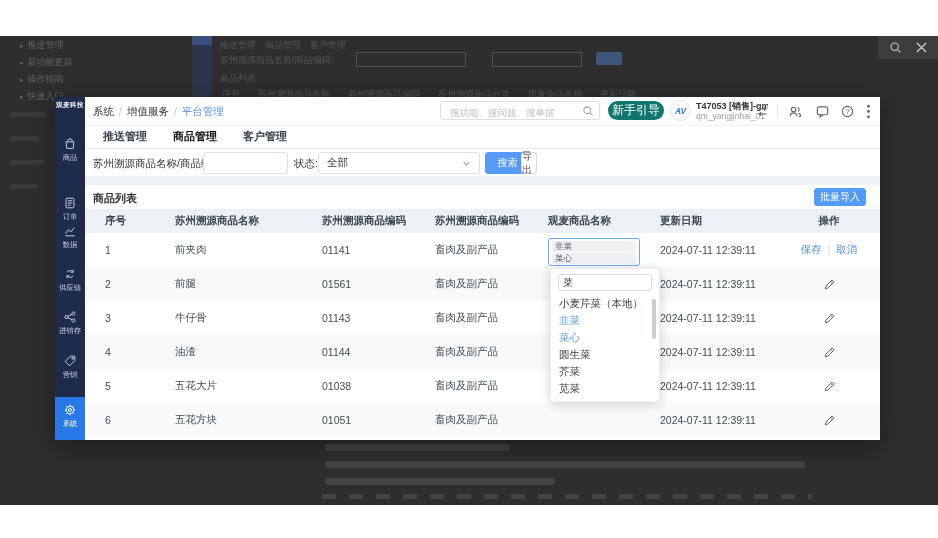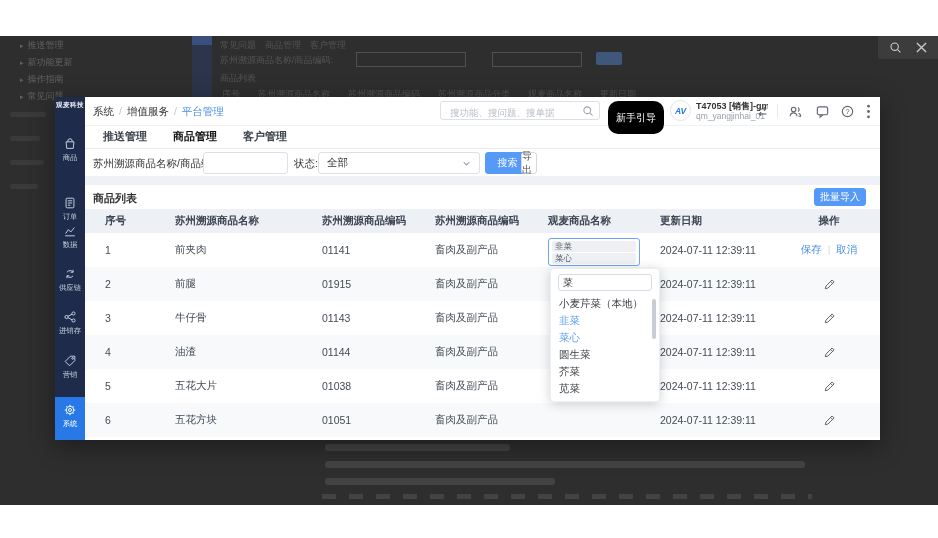--- a/index.html
+++ b/index.html
@@ -43,22 +43,22 @@
   .topbar{left:0;top:0;width:795px;height:28px;border-bottom:1px solid #f0f1f3;}
   .crumb{left:8px;top:8px;font-size:10.5px;color:#333;white-space:nowrap;}
   .crumb .sep{color:#c2c6cc;margin:0 5px;}
   .crumb .active{color:#4a90e2;}
   .top-search{left:355px;top:4px;width:160px;height:19px;border:1px solid #dcdfe6;border-radius:3px;
     box-sizing:border-box;}
   .top-search input{border:0;outline:0;width:132px;height:17px;margin-left:7px;font-size:9.5px;color:#333;
     font-family:inherit;background:transparent;}
   .top-search input::placeholder{color:#b8bcc4;}
   .top-search .mag{position:absolute;right:5px;top:3px;}
-  .guide-pill{left:523px;top:4px;width:56px;height:33px;background:#000000;border-radius:10px;
-    color:#fff;font-size:10px;display:flex;align-items:center;justify-content:center;cursor:pointer;}
+  .guide-pill{left:523px;top:4px;width:56px;height:19px;background:#0f766e;border-radius:10px;
+    color:#fff;font-size:12px;display:flex;align-items:center;justify-content:center;cursor:pointer;}
   .avatar{left:585px;top:3px;width:21px;height:21px;border-radius:50%;border:1px solid #dfe3e9;
     box-sizing:border-box;display:flex;align-items:center;justify-content:center;
     font-size:8.5px;font-weight:bold;font-style:italic;color:#2878e8;background:#fff;}
   .user{left:611px;top:4px;width:72px;line-height:10px;}
   .user .name{font-size:9px;font-weight:bold;color:#333;white-space:nowrap;overflow:hidden;display:block;}
   .user .acct{font-size:8.5px;color:#9aa0a8;white-space:nowrap;overflow:hidden;display:block;}
   .tb-icon{cursor:pointer;}
   .tb-sep{left:692px;top:7px;width:1px;height:14px;background:#e5e7ea;}
   
   .tabs{left:0;top:28px;width:795px;height:24px;border-bottom:1px solid #e9ecef;box-sizing:border-box;
@@ -121,29 +121,29 @@
 
 <div class="abs bg-dim">
   <div class="abs bg-menu">
 
       <div class="bg-menu-item"><span class="arrow">▸</span><span>推送管理</span></div>
 
       <div class="bg-menu-item"><span class="arrow">▸</span><span>新功能更新</span></div>
 
       <div class="bg-menu-item"><span class="arrow">▸</span><span>操作指南</span></div>
 
-      <div class="bg-menu-item"><span class="arrow">▸</span><span>常见问题</span></div>
+      <div class="bg-menu-item"><span class="arrow">▸</span><span>快速入门</span></div>
     </div>
   <div class="abs bg-sidebar-bar" style="left:10px;top:112px;width:36px;"></div>
   <div class="abs bg-sidebar-bar" style="left:10px;top:136px;width:30px;"></div>
   <div class="abs bg-sidebar-bar" style="left:10px;top:160px;width:34px;"></div>
   <div class="abs bg-sidebar-bar" style="left:10px;top:184px;width:28px;"></div>
   <div class="abs bg-rail"></div>
   <div class="abs bg-rail-logo"></div>
-  <div class="abs bg-text" style="left:220px;top:39px;">常见问题　商品管理　客户管理</div>
+  <div class="abs bg-text" style="left:220px;top:39px;">推送管理　商品管理　客户管理</div>
   <div class="abs bg-text" style="left:220px;top:54px;">苏州溯源商品名称/商品编码:</div>
   <div class="abs bg-box" style="left:356px;top:52px;width:108px;"></div>
   <div class="abs bg-box" style="left:492px;top:52px;width:88px;"></div>
   <div class="abs bg-btn-blue" style="left:596px;top:52px;width:26px;"></div>
   <div class="abs bg-text" style="left:220px;top:72px;">商品列表</div>
   <div class="abs bg-text" style="left:222px;top:88px;">序号　　苏州溯源商品名称　　苏州溯源商品编码　　苏州溯源商品分类　　观麦商品名称　　更新日期</div>
   <div class="abs bg-bar" style="left:325px;top:444px;width:185px;"></div>
   <div class="abs bg-bar" style="left:325px;top:461px;width:480px;"></div>
   <div class="abs bg-bar" style="left:325px;top:478px;width:230px;"></div>
   <div class="abs bg-dashes" style="left:322px;top:494px;"></div>
@@ -330,21 +330,21 @@
               <span>
                 <a class="lnk">保存</a><span class="lnk-sep">|</span><a class="lnk">取消</a>
               </span>
 
             </div>
           </div>
 
           <div class="tr">
             <div class="td c1">2</div>
             <div class="td c2">前腿</div>
-            <div class="td c3">01915</div>
+            <div class="td c3">01561</div>
             <div class="td c4">畜肉及副产品</div>
             <div class="td c5"></div>
             <div class="td c6">2024-07-11 12:39:11</div>
             <div class="td c7">
 
               <span class="pencil">
                 <svg width="13" height="13" viewBox="0 0 16 16" fill="none" stroke="#5a6068" stroke-width="1.2">
                   <path d="M11.2 2.4l2.4 2.4L6 12.4l-3.2.8.8-3.2zM9.4 4.2l2.4 2.4"></path>
                 </svg>
               </span>

